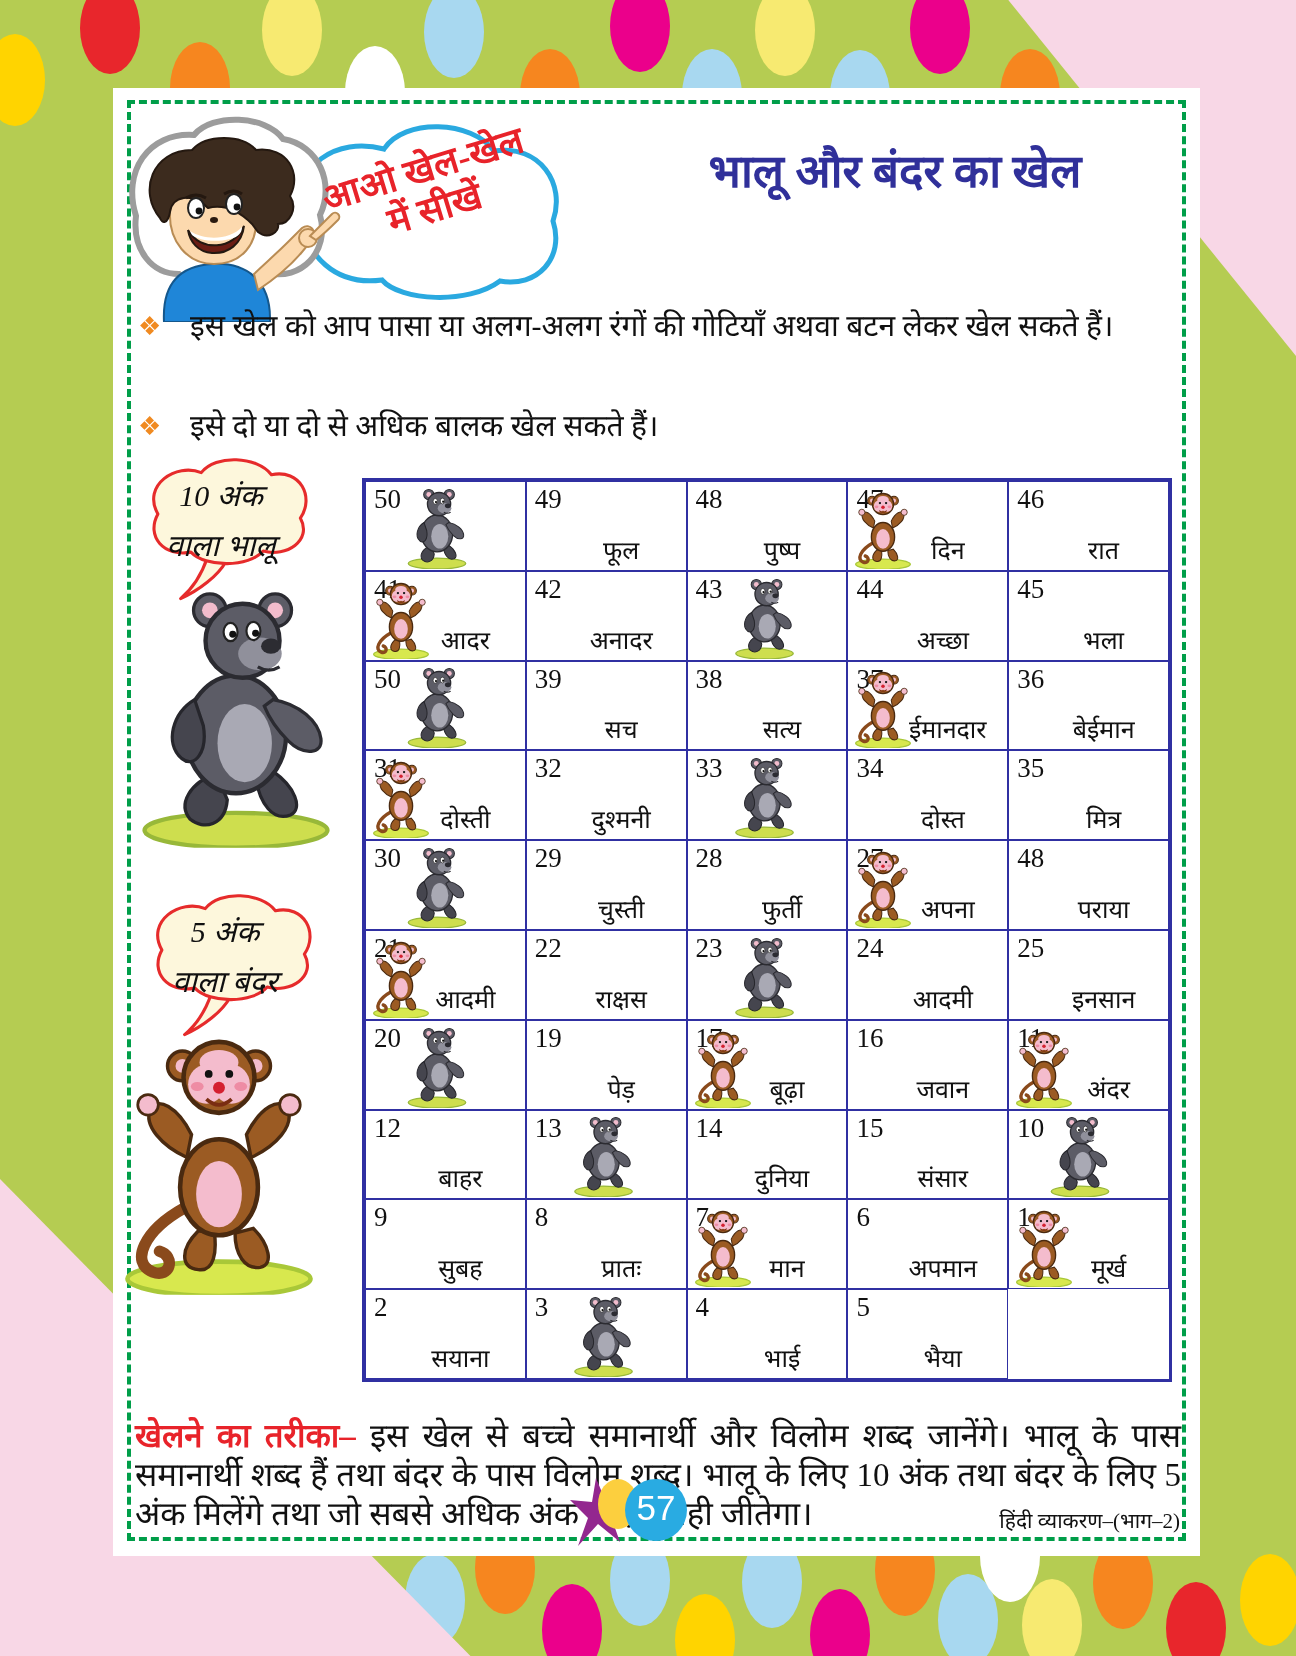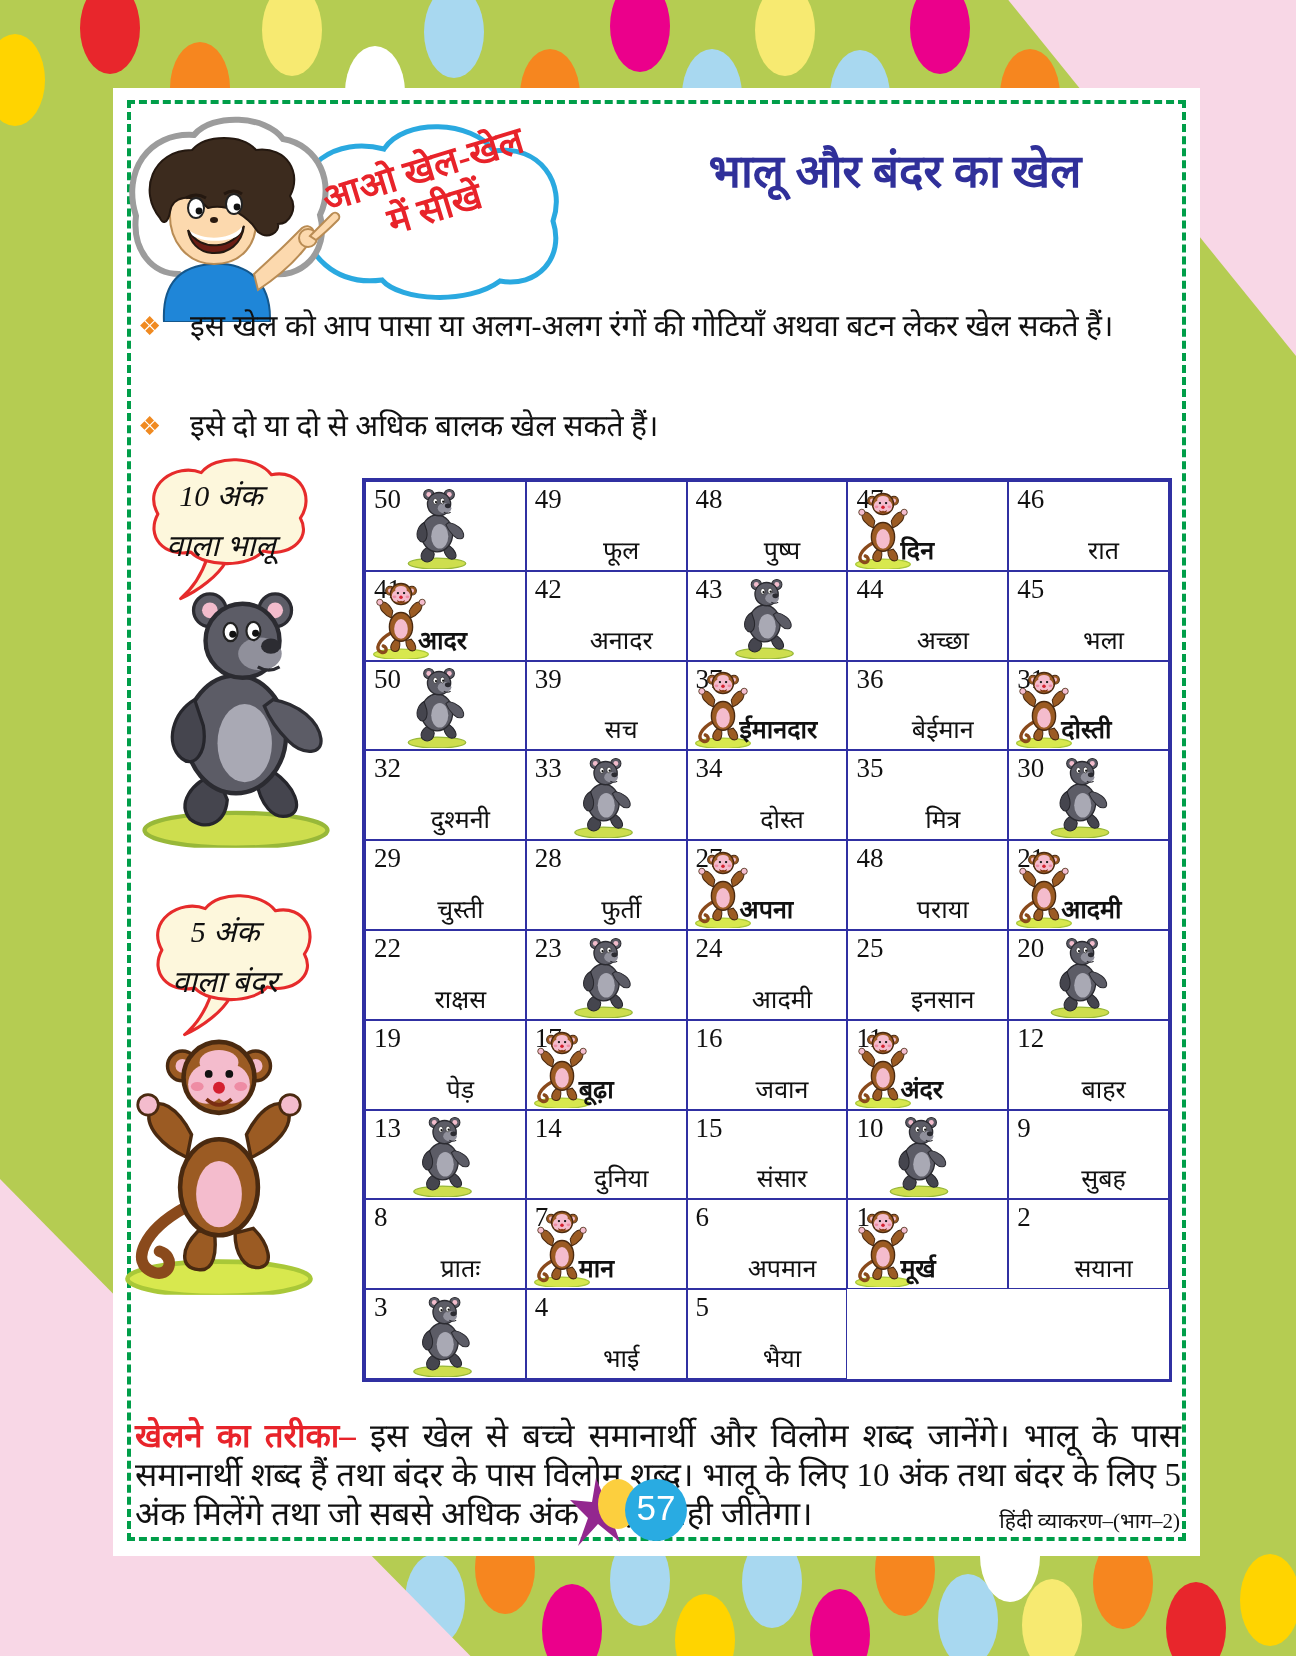--- a/index.html
+++ b/index.html
@@ -63,21 +63,21 @@
     border:3px solid #3030a2; box-sizing:border-box; background:#ffffff;
   }
   .cell{position:relative; border:1.5px solid #3030a2;}
   .cell .num{
     position:absolute; left:8px; top:2px; font-size:27px; color:#111;
   }
   .cell .word{
     position:absolute; bottom:4px; left:40px; right:10px;
     text-align:center; font-size:25px; color:#111; white-space:nowrap;
   }
-  .cell.has-animal .word{left:52px; right:12px; text-align:left;font-weight:bold;}
+  .cell.has-animal .word{left:52px; right:12px; text-align:center;}
   .cell .animal{position:absolute; bottom:1px; height:82px; width:62px;}
   .cell.a-left .animal{left:4px;}
   .cell.a-col0 .animal{left:40px;}
   .cell.a-center .animal{left:50%; transform:translateX(-54%);}
   
   .method{
     position:absolute; left:135px; top:1384px; width:1046px;
     font-size:33px; line-height:39px; text-align:justify; color:#101010;
   }
   .method .red{color:#e8232a; font-weight:bold;}
@@ -306,20 +306,24 @@
       <div class="cell has-animal a-col0">
         <span class="num">50</span>
         <svg viewBox="0 0 90 120" class="animal">
           <use href="#sym-bear"></use>
         </svg>
       </div>
       <div class="cell">
         <span class="num">39</span>
         <span class="word">सच</span>
       </div>
+      <div class="cell">
+        <span class="num">38</span>
+        <span class="word">सत्य</span>
+      </div>
       <div class="cell has-animal a-left">
         <span class="num">37</span>
         <svg viewBox="0 0 90 120" class="animal">
           <use href="#sym-monkey"></use>
         </svg>
         <span class="word">ईमानदार</span>
       </div>
       <div class="cell">
         <span class="num">36</span>
         <span class="word">बेईमान</span>

